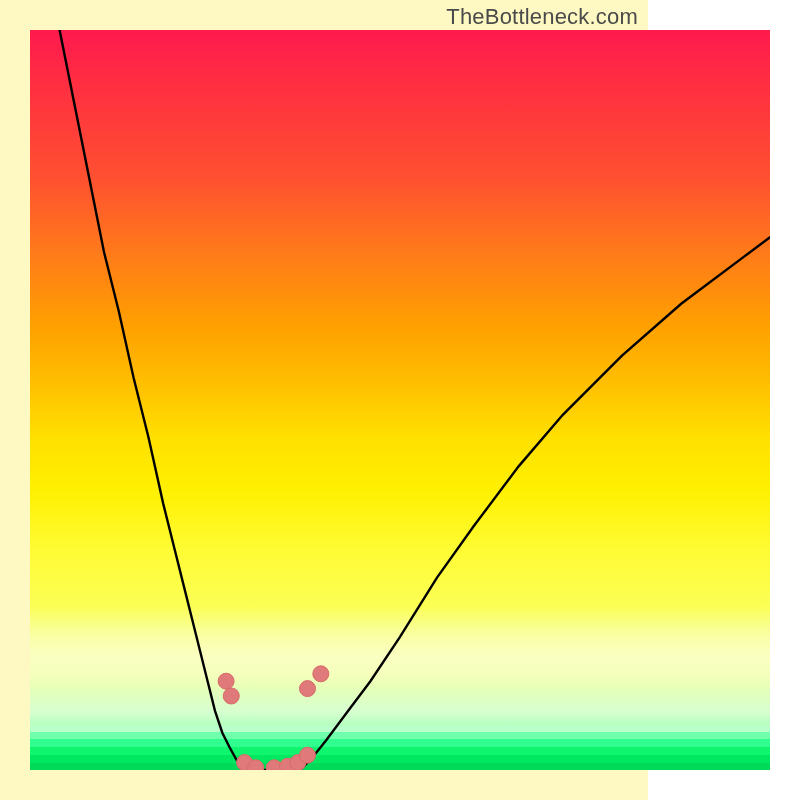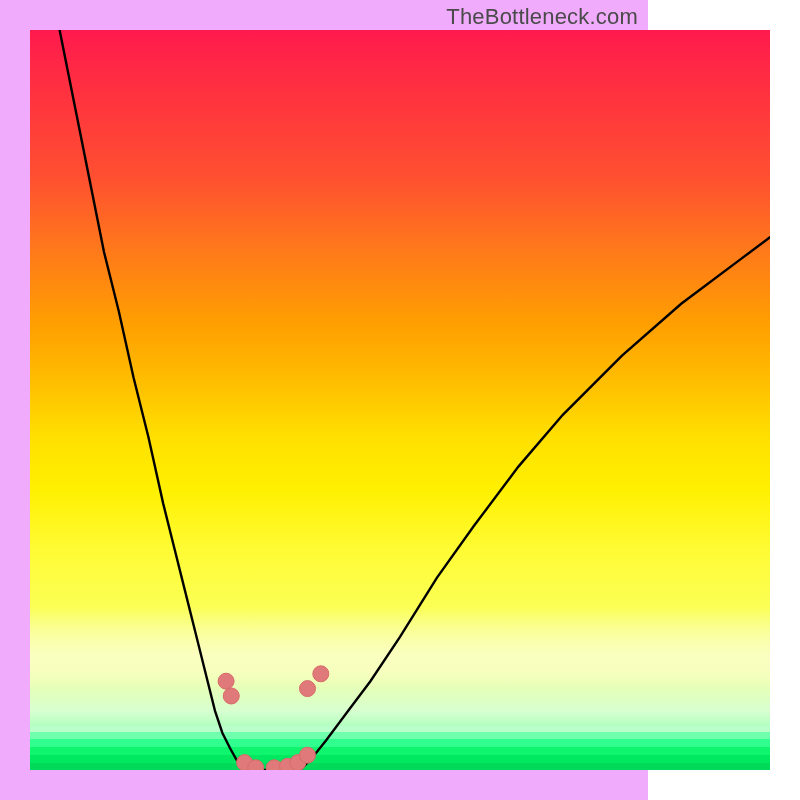--- a/index.html
+++ b/index.html
@@ -7,21 +7,21 @@
     padding: 0;
     width: 800px;
     height: 800px;
     overflow: hidden;
     font-family: Arial, Helvetica, sans-serif;
   }
   .frame {
     position: relative;
     width: 648px;
     height: 800px;
-    background: #f0abfc;
+    background: #fef9c3;
   }
   .watermark {
     position: absolute;
     top: 4px;
     right: 10px;
     color: #4a4a4a;
     font-size: 22px;
     font-weight: 500;
     letter-spacing: 0.2px;
     z-index: 50;

